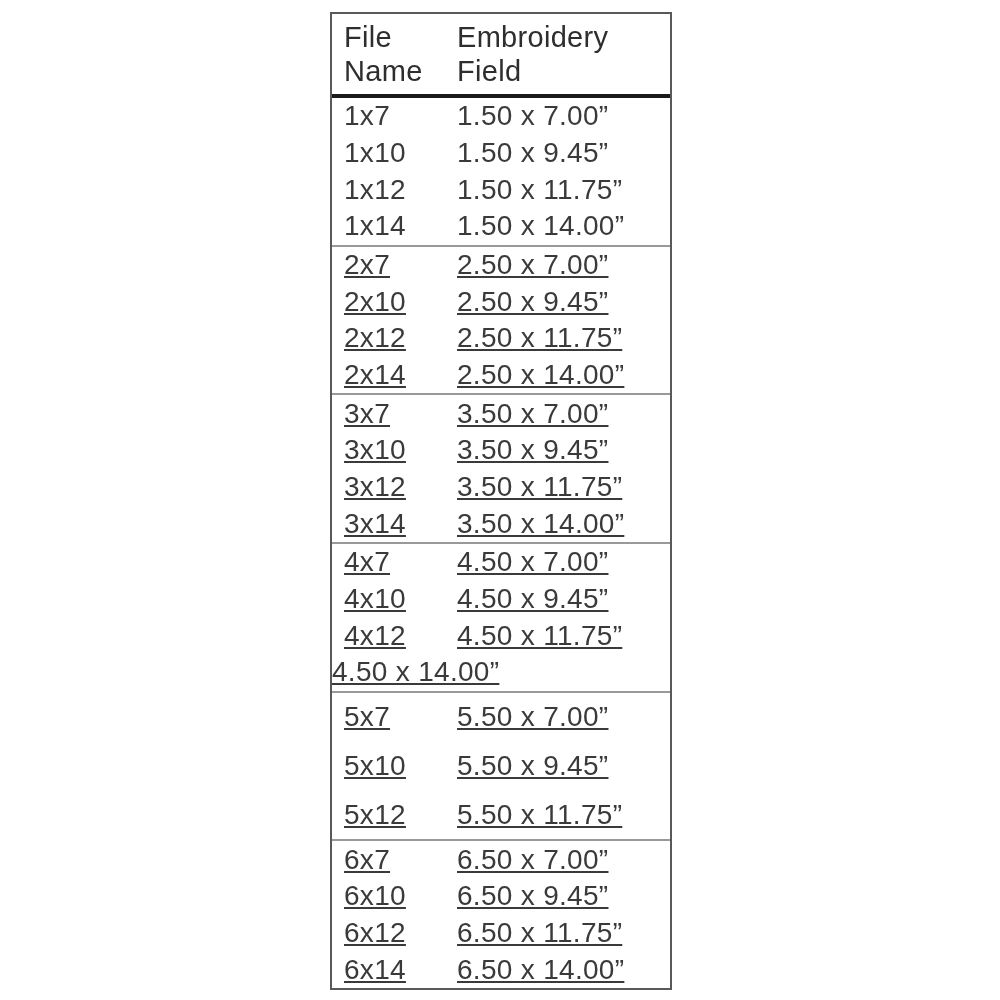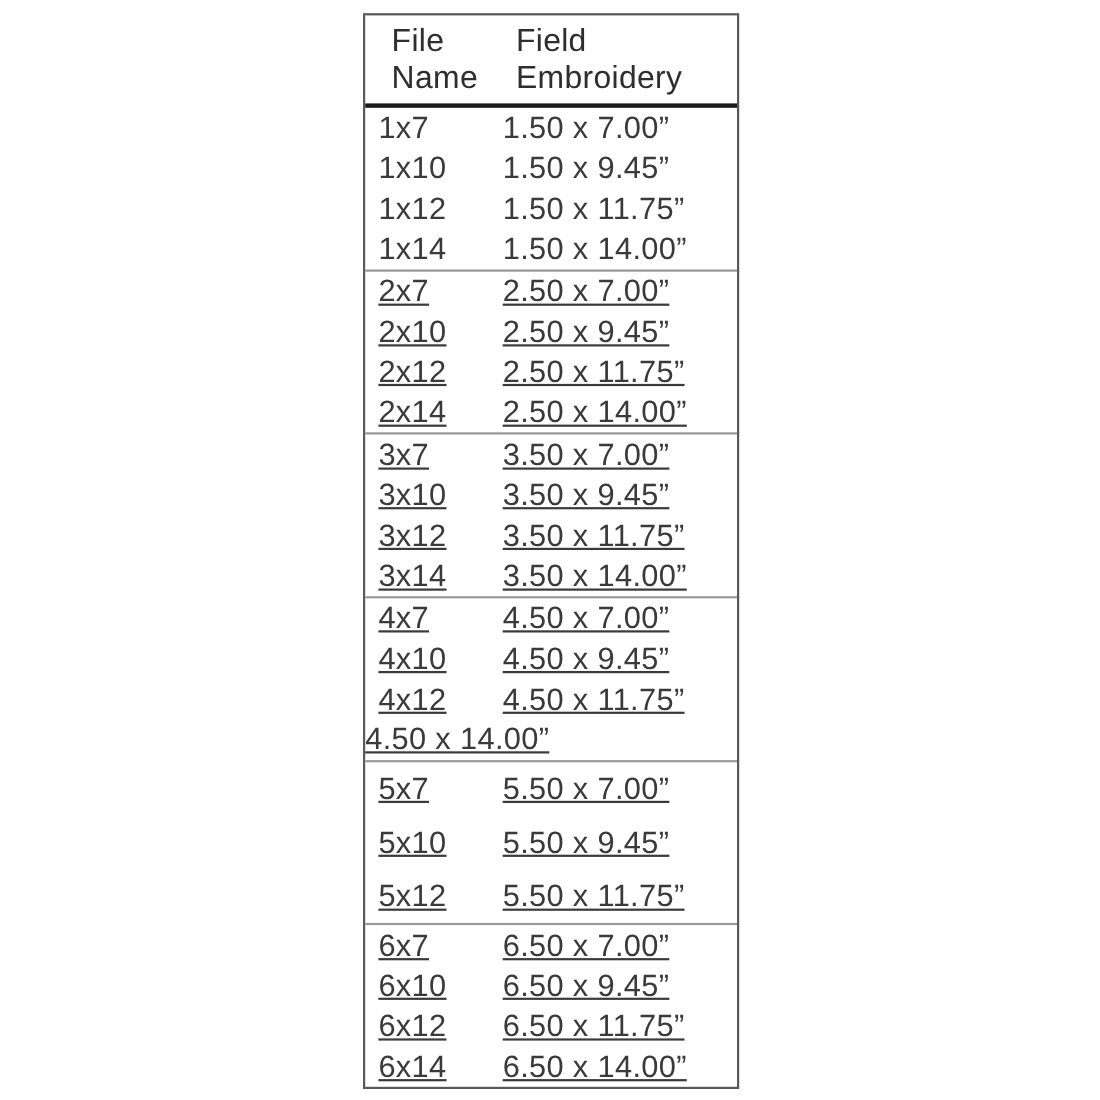--- a/index.html
+++ b/index.html
@@ -32,21 +32,21 @@
   .table-header {
     display: flex;
     padding: 6px 0 6px 0;
     border-bottom: 4px solid #1a1a1a;
     font-size: 29px;
     line-height: 34px;
     color: #2e2e30;
   }
   .hdr-col1 {
     width: 113px;
-    padding-left: 24px;
+    padding-left: 12px;
     box-sizing: content-box;
   }
   .hdr-col2 {
     flex: 1;
   }
   .hdr-line { display: block; }
   .table-body {
     flex: 1;
     display: flex;
     flex-direction: column;
@@ -79,22 +79,22 @@
 <body>
 
 <div class="page">
   <div class="size-table">
     <div class="table-header">
       <div class="hdr-col1">
         <span class="hdr-line">File</span>
         <span class="hdr-line">Name</span>
       </div>
       <div class="hdr-col2">
+        <span class="hdr-line">Embroidery</span>
         <span class="hdr-line">Field</span>
-        <span class="hdr-line">Embroidery</span>
       </div>
     </div>
     <div class="table-body" id="table-body">
         <div class="row-group">
           <div class="table-row">
             <div class="cell-name">1x7</div>
             <div class="cell-field">1.50 x 7.00”</div>
           </div>
           <div class="table-row">
             <div class="cell-name">1x10</div>

